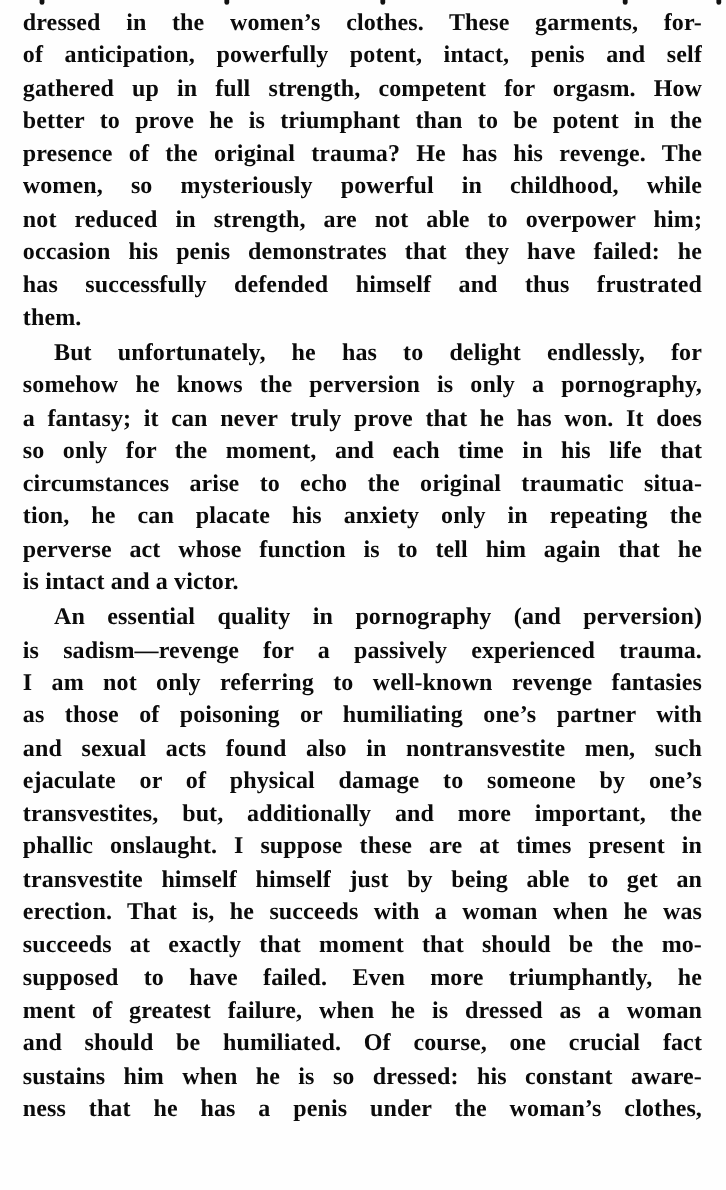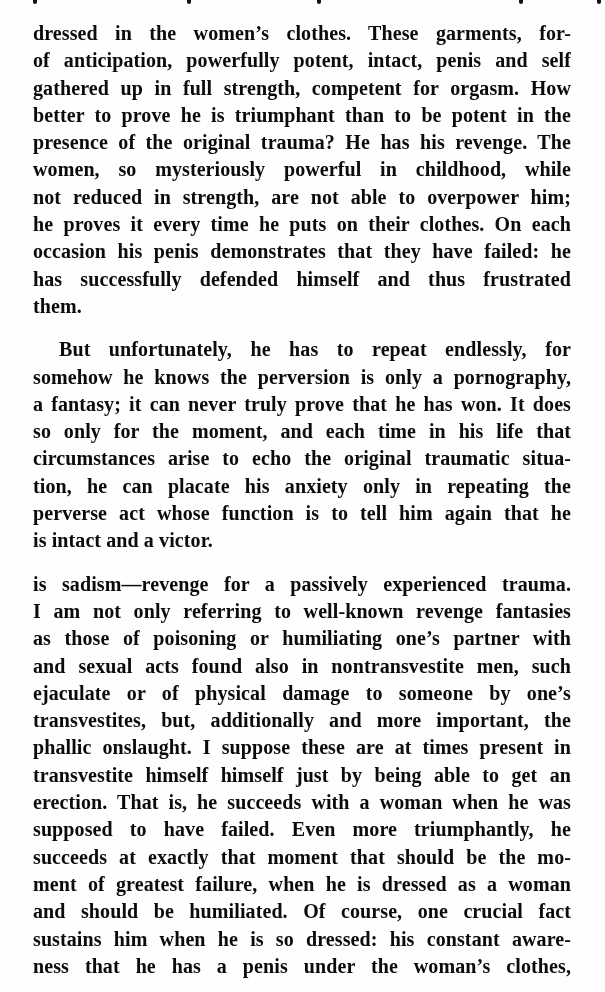--- a/index.html
+++ b/index.html
@@ -19,21 +19,21 @@
     left: 17px;
     top: 4px;
     width: 570px;
     font-family: "Liberation Serif", "DejaVu Serif", serif;
     font-weight: 700;
     font-size: 20px;
     line-height: 27.3px;
     color: #0b0b0b;
     letter-spacing: 0.1px;
   }
-  .para { margin: 16px; padding: 0; }
+  .para { margin: 2px; padding: 0; }
   .line {
     text-align: justify;
     text-align-last: justify;
     height: 27.3px;
     overflow: hidden;
   }
   .line.no-just {
     text-align: right;
     text-align-last: left;
   }
@@ -63,46 +63,46 @@
     </div>
   <div class="text-block" id="text-block">
       <div class="para">
         <div class="line">dressed in the women’s clothes. These garments, for-</div>
         <div class="line">of anticipation, powerfully potent, intact, penis and self</div>
         <div class="line">gathered up in full strength, competent for orgasm. How</div>
         <div class="line">better to prove he is triumphant than to be potent in the</div>
         <div class="line">presence of the original trauma? He has his revenge. The</div>
         <div class="line">women, so mysteriously powerful in childhood, while</div>
         <div class="line">not reduced in strength, are not able to overpower him;</div>
-        <div class="line">he proves it every time he puts on their clothes. On each</div>
         <div class="line">occasion his penis demonstrates that they have failed: he</div>
         <div class="line">has successfully defended himself and thus frustrated</div>
         <div class="line no-just">them.</div>
       </div>
       <div class="para">
-        <div class="line indent">But unfortunately, he has to repeat endlessly, for</div>
+        <div class="line indent">But unfortunately, he has to delight endlessly, for</div>
         <div class="line">somehow he knows the perversion is only a pornography,</div>
         <div class="line">a fantasy; it can never truly prove that he has won. It does</div>
         <div class="line">so only for the moment, and each time in his life that</div>
         <div class="line">circumstances arise to echo the original traumatic situa-</div>
         <div class="line">tion, he can placate his anxiety only in repeating the</div>
         <div class="line">perverse act whose function is to tell him again that he</div>
         <div class="line no-just">is intact and a victor.</div>
       </div>
       <div class="para">
+        <div class="line indent">An essential quality in pornography (and perversion)</div>
         <div class="line">is sadism—revenge for a passively experienced trauma.</div>
         <div class="line">I am not only referring to well-known revenge fantasies</div>
         <div class="line">as those of poisoning or humiliating one’s partner with</div>
         <div class="line">and sexual acts found also in nontransvestite men, such</div>
         <div class="line">ejaculate or of physical damage to someone by one’s</div>
         <div class="line">transvestites, but, additionally and more important, the</div>
         <div class="line">phallic onslaught. I suppose these are at times present in</div>
         <div class="line">transvestite himself himself just by being able to get an</div>
         <div class="line">erection. That is, he succeeds with a woman when he was</div>
+        <div class="line">succeeds at exactly that moment that should be the mo-</div>
         <div class="line">supposed to have failed. Even more triumphantly, he</div>
-        <div class="line">succeeds at exactly that moment that should be the mo-</div>
         <div class="line">ment of greatest failure, when he is dressed as a woman</div>
         <div class="line">and should be humiliated. Of course, one crucial fact</div>
         <div class="line">sustains him when he is so dressed: his constant aware-</div>
         <div class="line">ness that he has a penis under the woman’s clothes,</div>
       </div>
     </div>
 </div>
 
 </body></html>

